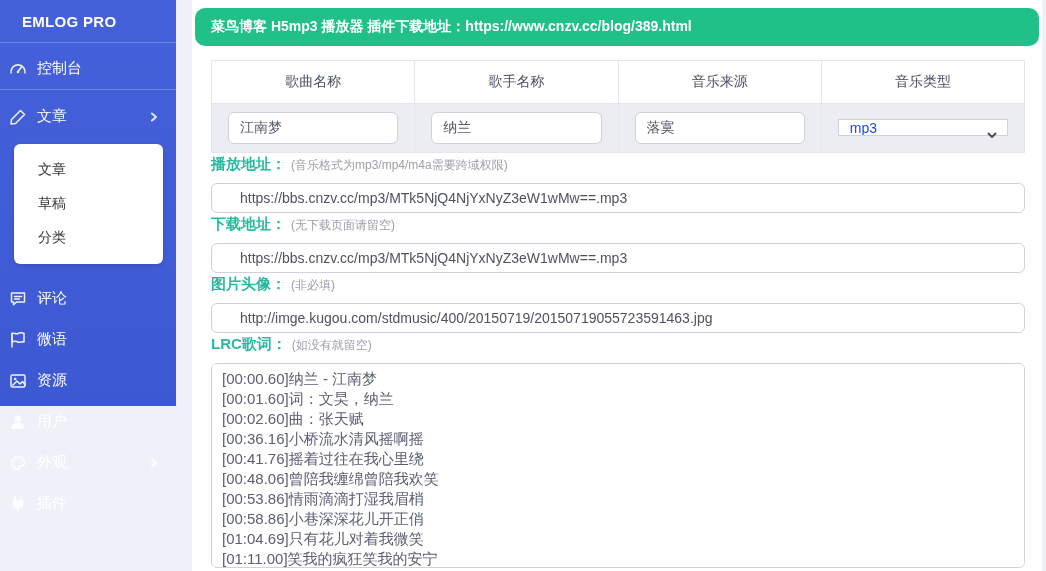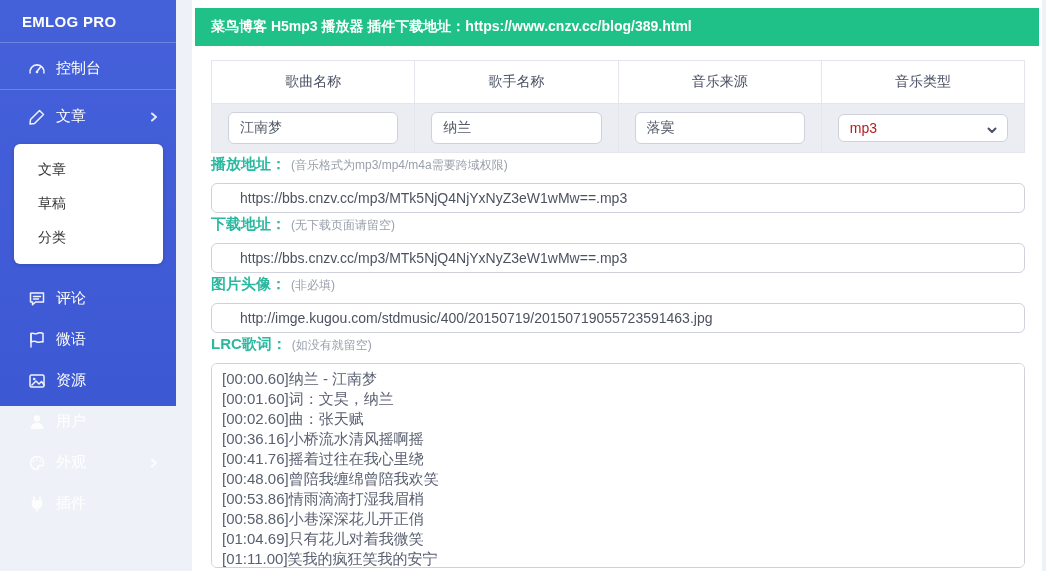--- a/index.html
+++ b/index.html
@@ -18,21 +18,21 @@
     position: relative;
   }
   .logo {
     height: 43px; display: flex; align-items: center;
     padding: 0 22px; font-weight: bold; font-size: 15px;
     letter-spacing: .3px;
     border-bottom: 1px solid rgba(255,255,255,.22);
   }
   .nav-item {
     height: 41px; display: flex; align-items: center;
-    padding: 0 16px 0 28px; cursor: pointer; white-space: nowrap;
+    padding: 0 16px 0 9px; cursor: pointer; white-space: nowrap;
   }
   .nav-item .nav-icon { width: 18px; height: 18px; margin-right: 10px; flex-shrink: 0; opacity: .92; }
   .nav-item .chev { margin-left: auto; width: 12px; height: 12px; opacity: .85; }
   .nav-divider { height: 1px; background: rgba(255,255,255,.22); margin: 0; }
   .submenu {
     background: #fff; border-radius: 6px;
     margin: 7px 13px 12px 14px; padding: 9px 0;
     color: #333; font-size: 14px;
     box-shadow: 0 1px 4px rgba(0,0,0,.15);
   }
@@ -43,21 +43,21 @@
 
   
   .main { flex: 1; position: relative; background: #eef1f7; }
   .card {
     position: absolute; left: 16px; right: 4px; top: 0; bottom: 0;
     background: #fff; padding-top: 8px; overflow: hidden;
   }
   .banner {
     margin: 0 3px; background: #1fc188; color: #fff;
     font-weight: bold; font-size: 14px;
-    padding: 10px 16px; border-radius: 0;
+    padding: 10px 16px; border-radius: 10px;
   }
   .content { padding: 14px 17px 0 19px; }
 
   
   table.music-table { width: 100%; border-collapse: collapse; border: 1px solid #e4e6ee; }
   .music-table th {
     text-align: center; font-weight: 400; font-size: 14px; color: #4a5064;
     padding: 12px 16px; border: 1px solid #e4e6ee; height: 41px;
   }
   .music-table td {
@@ -65,23 +65,23 @@
   }
   .cell-input {
     width: 100%; height: 32px; background: #fff;
     border: 1px solid #cfd2dc; border-radius: 6px;
     padding: 0 11px; font-size: 14px; color: #555b68;
     font-family: "Liberation Sans", sans-serif; outline: none;
   }
   .select-wrap { position: relative; }
   .select-wrap select {
     appearance: none; -webkit-appearance: none;
-    width: 100%; height: 28px; background: #fff;
-    border: 1px solid #cfd2dc; border-radius: 6px;
-    padding: 0 24px 0 11px; font-size: 14px; color: #b91c1c;
+    width: 100%; height: 17px; background: #fff;
+    border: 1px solid #cfd2dc; border-radius: 0;
+    padding: 0 24px 0 11px; font-size: 14px; color: #1d4ed8;
     font-family: "Liberation Sans", sans-serif; outline: none;
   }
   .select-wrap .dd-icon {
     position: absolute; right: 10px; top: 10px; width: 12px; height: 12px;
     pointer-events: none; color: #4a5064;
   }
 
   
   .group { margin-top: 2px; }
   .group-label { font-size: 15px; font-weight: 600; color: #2ab9a0; }

